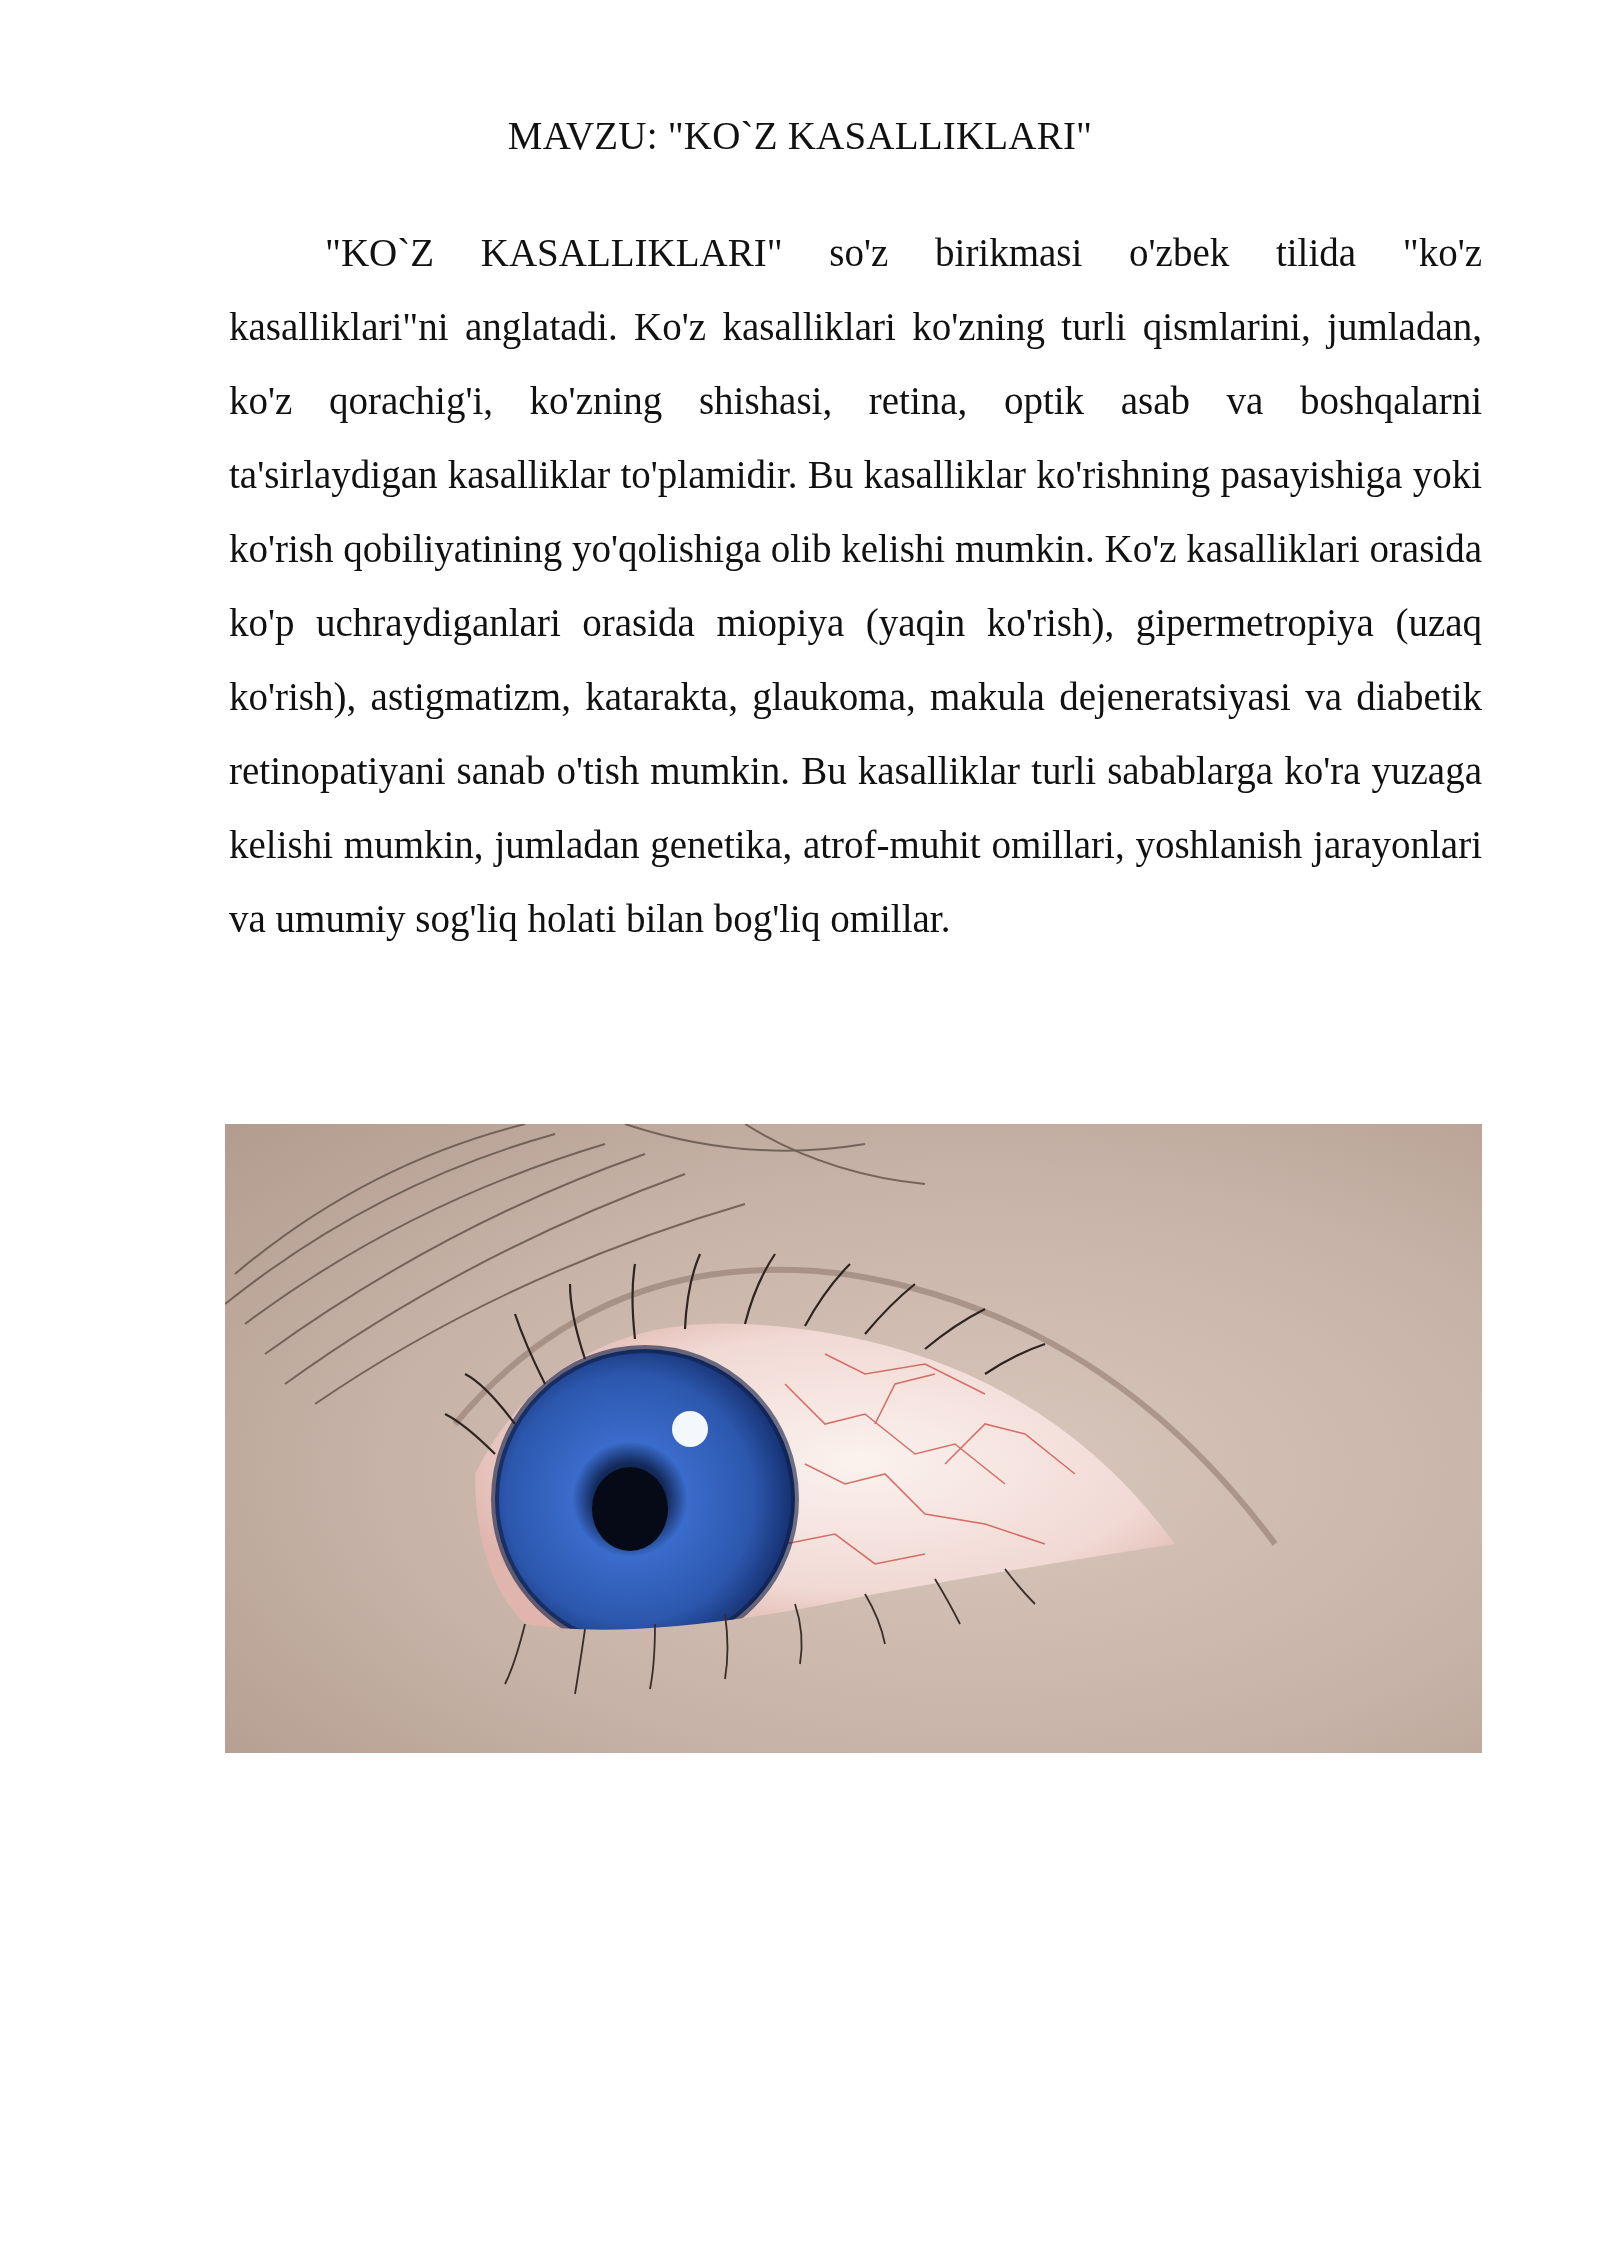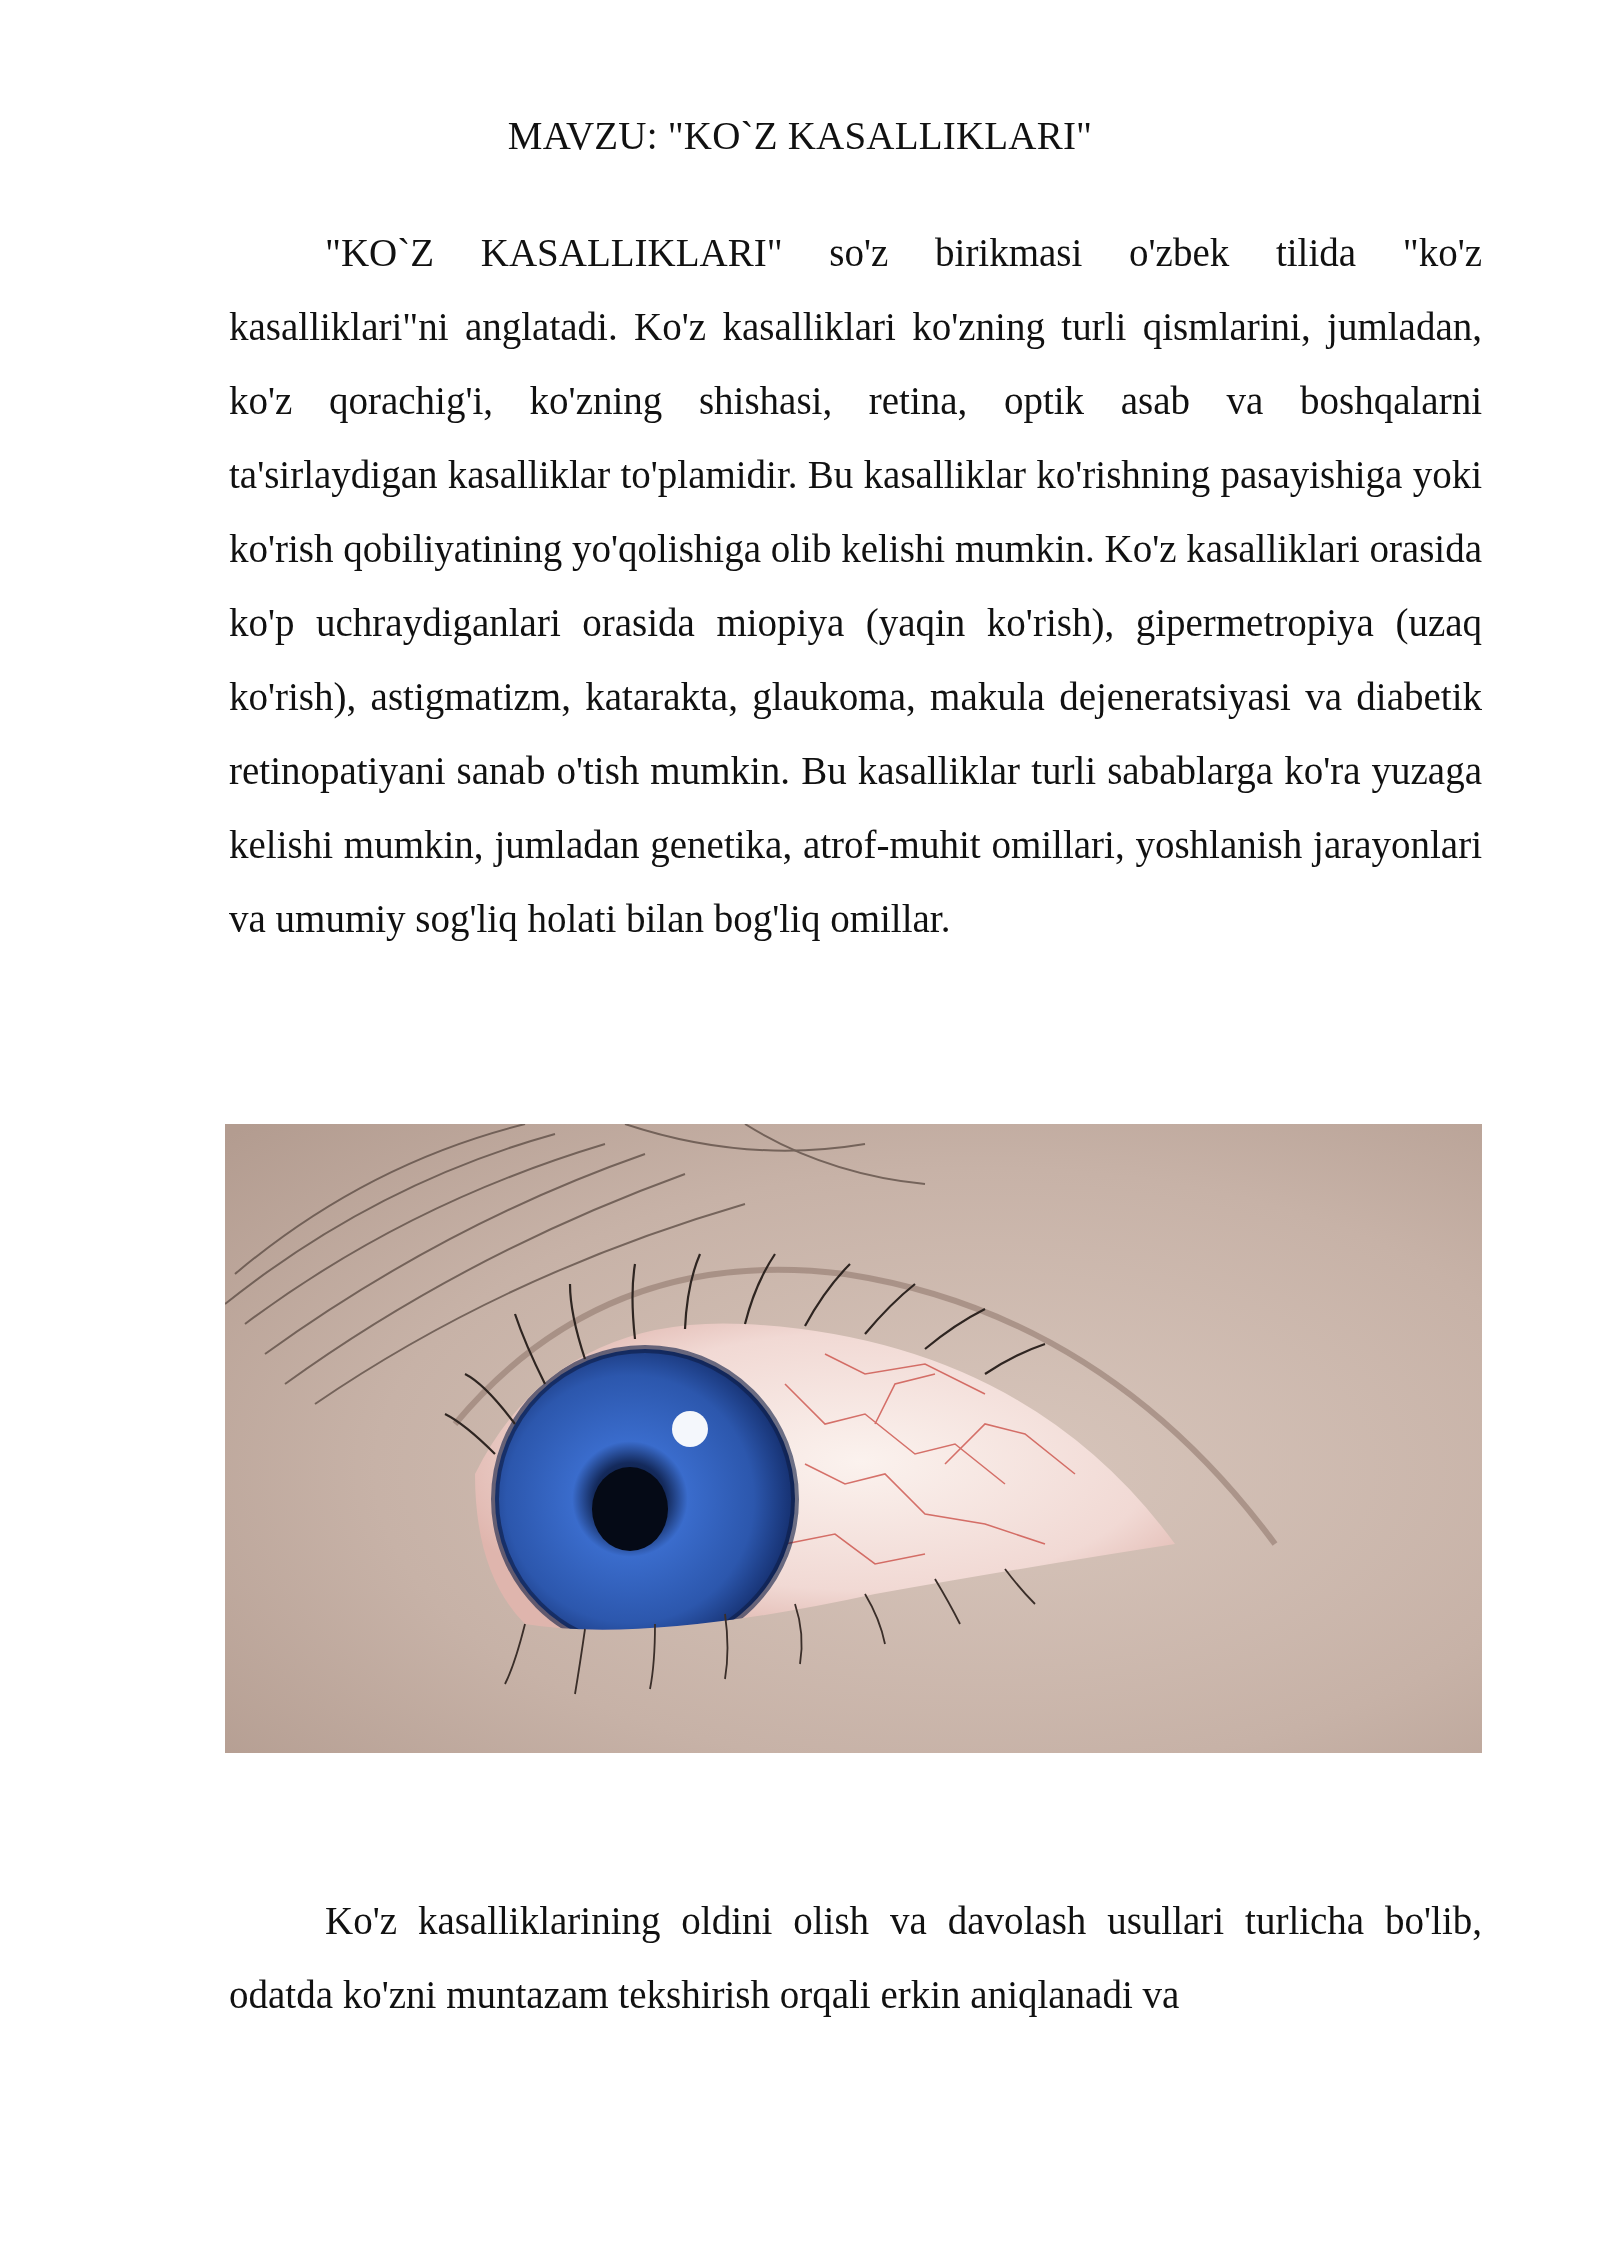--- a/index.html
+++ b/index.html
@@ -141,15 +141,14 @@
         <path d="M 430 500 Q 430 540 425 565"></path>
         <path d="M 500 490 Q 505 525 500 555"></path>
         <path d="M 570 480 Q 580 510 575 540"></path>
         <path d="M 640 470 Q 655 495 660 520"></path>
         <path d="M 710 455 Q 725 480 735 500"></path>
         <path d="M 780 445 Q 795 465 810 480"></path>
       </g>
     </svg>
   </div>
 
-  <p class="para para-2">Ko'z kasalliklarining oldini olish va davolash usullari turlicha bo'lib, odatda ko'zni muntazam tekshirish orqali erkin aniqlanadi va</p>
 
 </div>
 
 </body></html>

